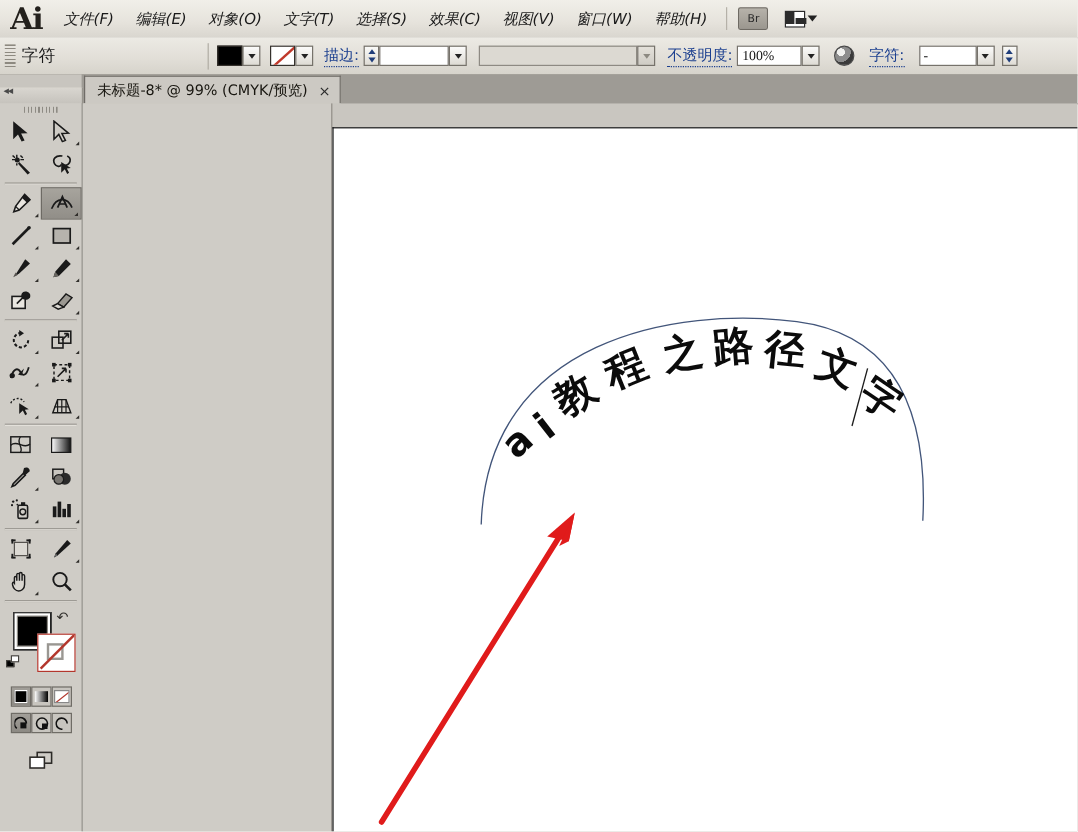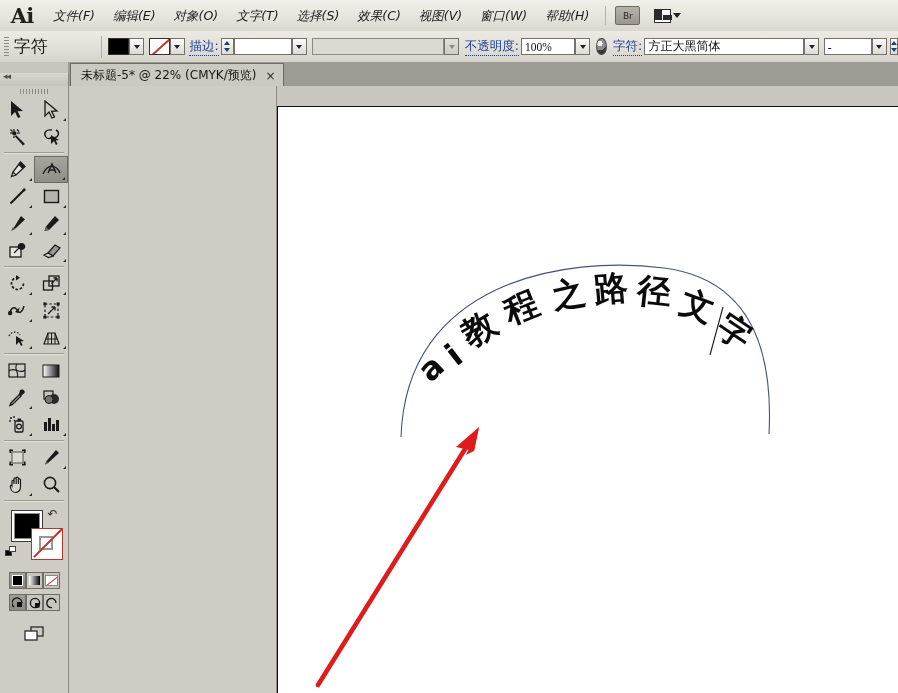--- a/index.html
+++ b/index.html
@@ -20,21 +20,21 @@
     position: absolute; left: 0; top: 0;
     width: 898px; height: 31px;
     background: linear-gradient(#f1efe9 0%, #e6e3dc 60%, #d9d6cf 100%);
     border-bottom: 1px solid #a9a59d;
     display: flex; align-items: center;
   }
   .ai-logo {
     width: 44px; height: 31px;
     display: flex; align-items: center; justify-content: center;
     font-family: "DejaVu Serif", "Liberation Serif", serif;
-    font-weight: bold; font-size: 21px; color: #23201c;
+    font-weight: bold; font-size: 25px; color: #23201c;
     letter-spacing: -1px;
   }
   .menu-item {
     padding: 2px 9px;
     font-size: 12.5px; color: #1a1a1a;
     white-space: nowrap; line-height: 18px;
     cursor: default;
     font-style: italic;
   }
   .menu-sep {
@@ -77,21 +77,21 @@
     background: linear-gradient(#eceae4 0%,#e2dfd8 55%,#d6d3cb 100%);
     border-bottom: 1px solid #96928a;
     display: flex; align-items: center;
   }
   .gripper {
     width: 9px; height: 20px; margin: 0 5px 0 4px;
     background-image: repeating-linear-gradient(
       to bottom, #8d8980 0 1px, transparent 1px 3px);
   }
   .cb-label {
-    font-size: 17px; color: #1b1b1b; white-space: nowrap;
+    font-size: 14px; color: #1b1b1b; white-space: nowrap;
   }
   .cb-link {
     font-size: 12.5px; color: #1b3f8f;
     border-bottom: 1px dotted #1b3f8f;
     white-space: nowrap;
   }
   .cb-sep {
     width: 1px; height: 22px; background: #b0aca3; margin: 0 7px;
   }
   .swatch-box {
@@ -395,26 +395,20 @@
     <div style="width:12px"></div>
 
     <div class="globe"></div>
 
     <div style="width:12px"></div>
 
     <div class="cb-link">字符:</div>
 
     <div style="width:4px"></div>
 
-    <div class="field-wrap">
-      <div class="field" style="width:160px;font-size:12px">方正大黑简体</div>
-      <div class="dd-btn">
-        <div class="caret-sm"></div>
-      </div>
-    </div>
 
     <div style="width:8px"></div>
 
     <div class="field-wrap">
       <div class="field" style="width:48px">-</div>
       <div class="dd-btn">
         <div class="caret-sm"></div>
       </div>
     </div>
 
@@ -422,21 +416,21 @@
 
     <div class="spin">
       <i class="up"></i>
         <i class="dn"></i>
     </div>
   </div>
 
   <div class="tabbar">
     <div class="tabbar-left"></div>
     <div class="doc-tab">
-      <span>未标题-5* @ 22% (CMYK/预览)</span>
+      <span>未标题-8* @ 99% (CMYK/预览)</span>
       <span class="tab-close">×</span>
     </div>
   </div>
 
   <div class="toolpanel">
     <div class="tp-header"></div>
     <div class="tp-grip">
         <span></span>
       </div>
 

